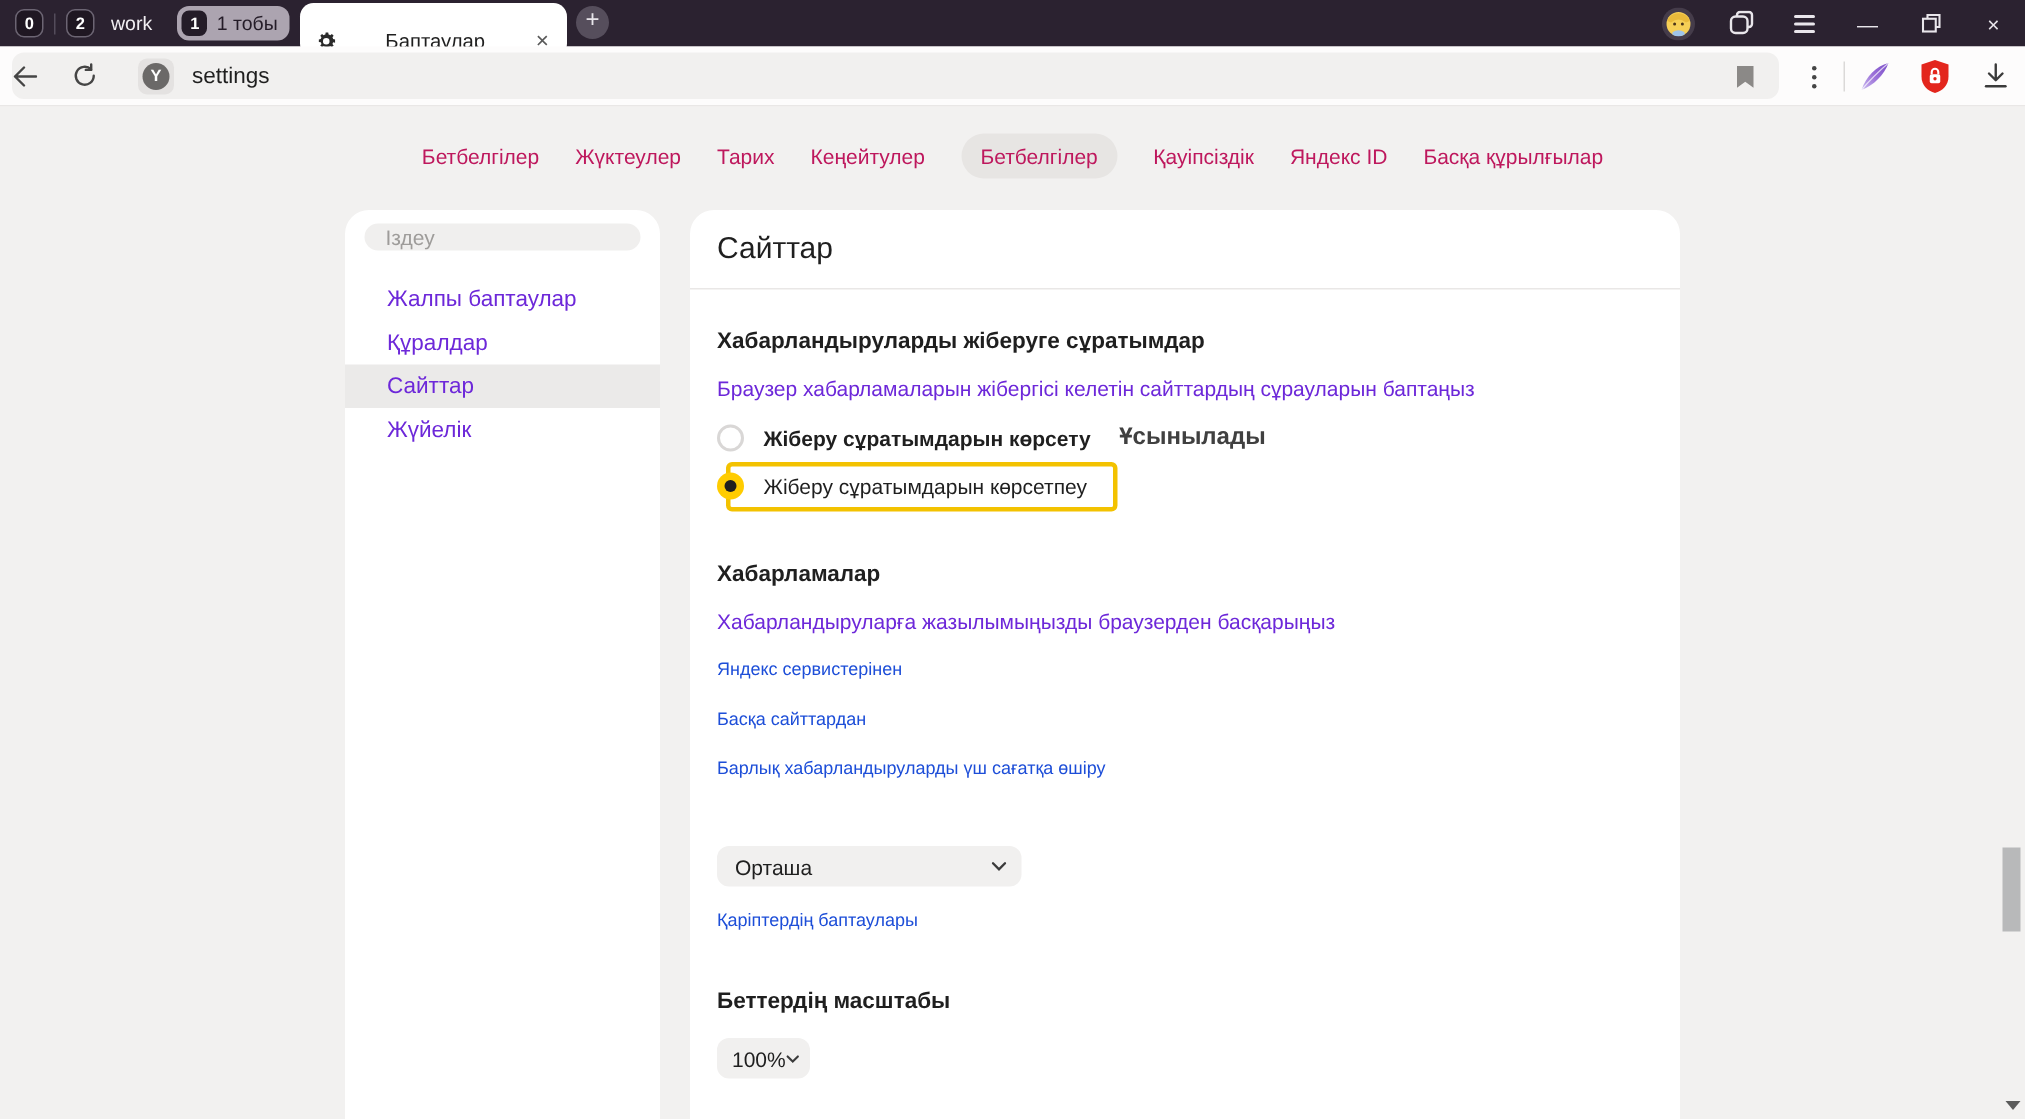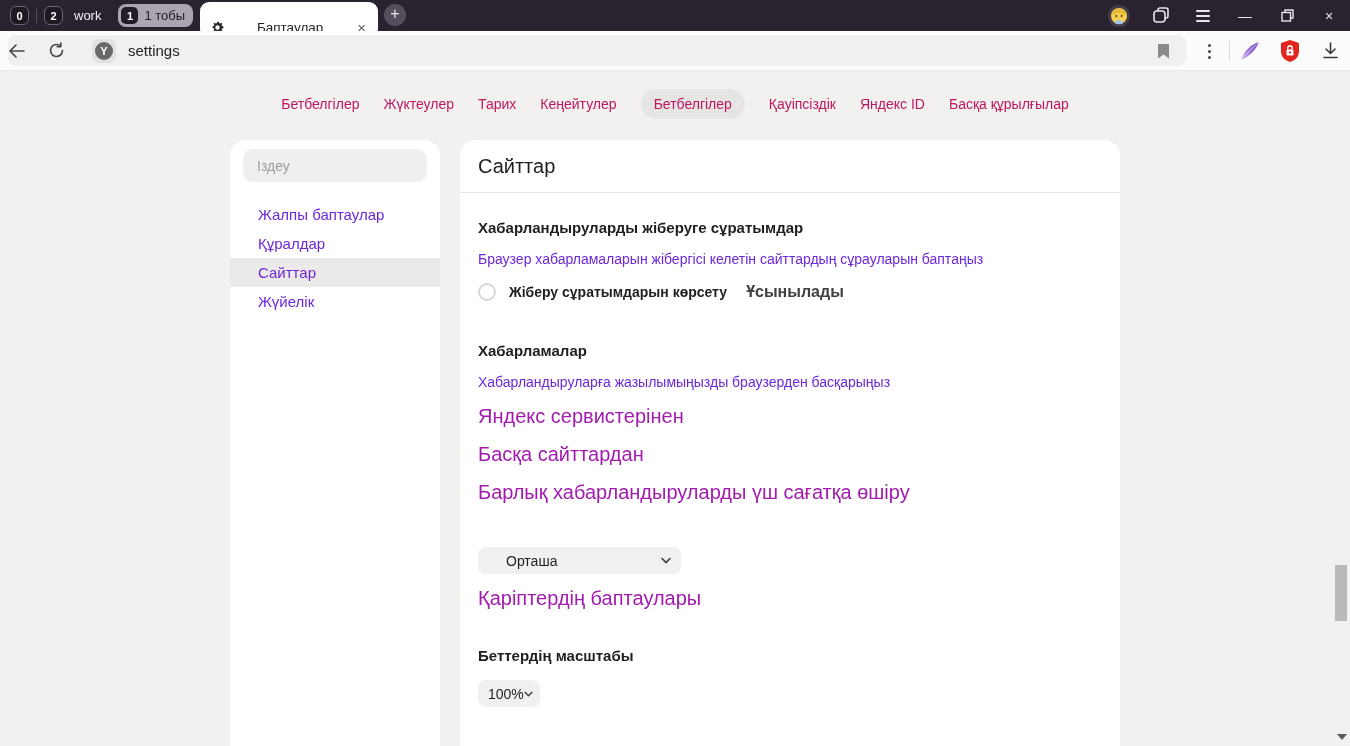--- a/index.html
+++ b/index.html
@@ -43,42 +43,42 @@
   
   .nav-tabs { position:absolute; left:0; top:89px; width:1350px; display:flex; justify-content:center; align-items:center; gap:24px; }
   .nav-tab { font-size:14px; color:#be185d; padding:7px 0; white-space:nowrap; }
   .nav-tab.active { background:#e7e5e3; border-radius:16px; padding:7px 13px; }
 
   
   .sidebar-card { position:absolute; left:230px; top:140px; width:210px; height:606px; background:#fff; border-radius:16px 16px 0 0; }
   .content-card { position:absolute; left:460px; top:140px; width:660px; height:606px; background:#fff; border-radius:16px 16px 0 0; }
 
   
-  .search-box { margin:9px 13px 0 13px; height:33px; background:#f0efee; border-radius:10px; display:flex; align-items:center; padding-left:14px; }
+  .search-box { margin:9px 13px 0 13px; height:18px; background:#f0efee; border-radius:10px; display:flex; align-items:center; padding-left:14px; }
   .search-placeholder { color:#9e9c9a; font-size:14px; }
   .side-list { margin-top:18px; }
   .side-item { height:29px; display:flex; align-items:center; padding-left:28px; font-size:15px; color:#6d28d9; }
   .side-item.active { background:#ebeae9; }
 
   
   .page-title { font-size:20px; font-weight:500; padding:15px 0 14px 18px; }
   .title-divider { height:1px; background:#e9e7e6; width:100%; }
   .section { padding-left:18px; }
   .sec-heading { font-size:15px; font-weight:bold; color:#1f1f1f; }
   .sec-desc { font-size:14px; color:#6d28d9; }
   .radio-row { display:flex; align-items:center; gap:13px; }
   .radio { width:18px; height:18px; border-radius:50%; flex:0 0 18px; }
   .radio.unchecked { background:#fff; border:2px solid #d9d7d6; }
   .radio.checked { background:#ffcc00; position:relative; }
   .radio.checked::after { content:""; position:absolute; left:5px; top:5px; width:8px; height:8px; border-radius:50%; background:#1f1f1f; }
   .radio-label { font-size:14px; color:#1f1f1f; }
   .radio-badge { font-size:16px; color:#404040; margin-left:6px; }
   .hl-box { position:absolute; left:6px; top:-7px; width:261px; height:33px; border:3.5px solid #f3c200; border-radius:4px; pointer-events:none; }
-  a.link { color:#a21caf; font-size:20px; text-decoration:none; display:inline-block; }
-  .select { background:#f1f0ef; border-radius:8px; height:27px; display:flex; align-items:center; justify-content:space-between; padding:0 10px 0 28px; font-size:14px; color:#1f1f1f; }
+  a.link { color:#1d4ed8; font-size:12px; text-decoration:none; display:inline-block; }
+  .select { background:#f1f0ef; border-radius:8px; height:27px; display:flex; align-items:center; justify-content:space-between; padding:0 10px 0 12px; font-size:14px; color:#1f1f1f; }
   .select.wide { width:203px; }
   .select.narrow { width:62px; padding:0 8px 0 10px; }
 
   
   .scrollbar { position:absolute; right:2px; top:71px; width:14px; height:675px; }
   .scroll-thumb { position:absolute; left:1px; top:494px; width:12px; height:56px; background:#b8b9ba; }
   .scroll-down { position:absolute; left:3px; bottom:6px; width:0; height:0; border-left:5px solid transparent; border-right:5px solid transparent; border-top:6px solid #5b5b5b; }
 
   svg { display:block; }
 </style>
@@ -247,20 +247,27 @@
   <div class="section" style="margin-top:26px;">
     <div class="sec-heading">Хабарландыруларды жіберуге сұратымдар</div>
     <div class="sec-desc" style="margin-top:15px;">Браузер хабарламаларын жібергісі келетін сайттардың сұрауларын баптаңыз</div>
 
     <div class="radio-row" style="margin-top:16px;font-weight:bold;">
       <span class="radio unchecked"></span>
       <span class="radio-label">Жіберу сұратымдарын көрсету</span>
       <span class="radio-badge">Ұсынылады</span>
     </div>
 
+    <div style="position:relative; margin-top:14px;">
+      <div class="hl-box"></div>
+      <div class="radio-row">
+        <span class="radio checked"></span>
+        <span class="radio-label">Жіберу сұратымдарын көрсетпеу</span>
+      </div>
+    </div>
   </div>
 
   <div class="section" style="margin-top:41px;">
     <div class="sec-heading">Хабарламалар</div>
     <div class="sec-desc" style="margin-top:15px;">Хабарландыруларға жазылымыңызды браузерден басқарыңыз</div>
     <div style="margin-top:15px;"><a class="link" href="#">Яндекс сервистерінен</a></div>
     <div style="margin-top:15px;"><a class="link" href="#">Басқа сайттардан</a></div>
     <div style="margin-top:15px;"><a class="link" href="#">Барлық хабарландыруларды үш сағатқа өшіру</a></div>
   </div>
 

